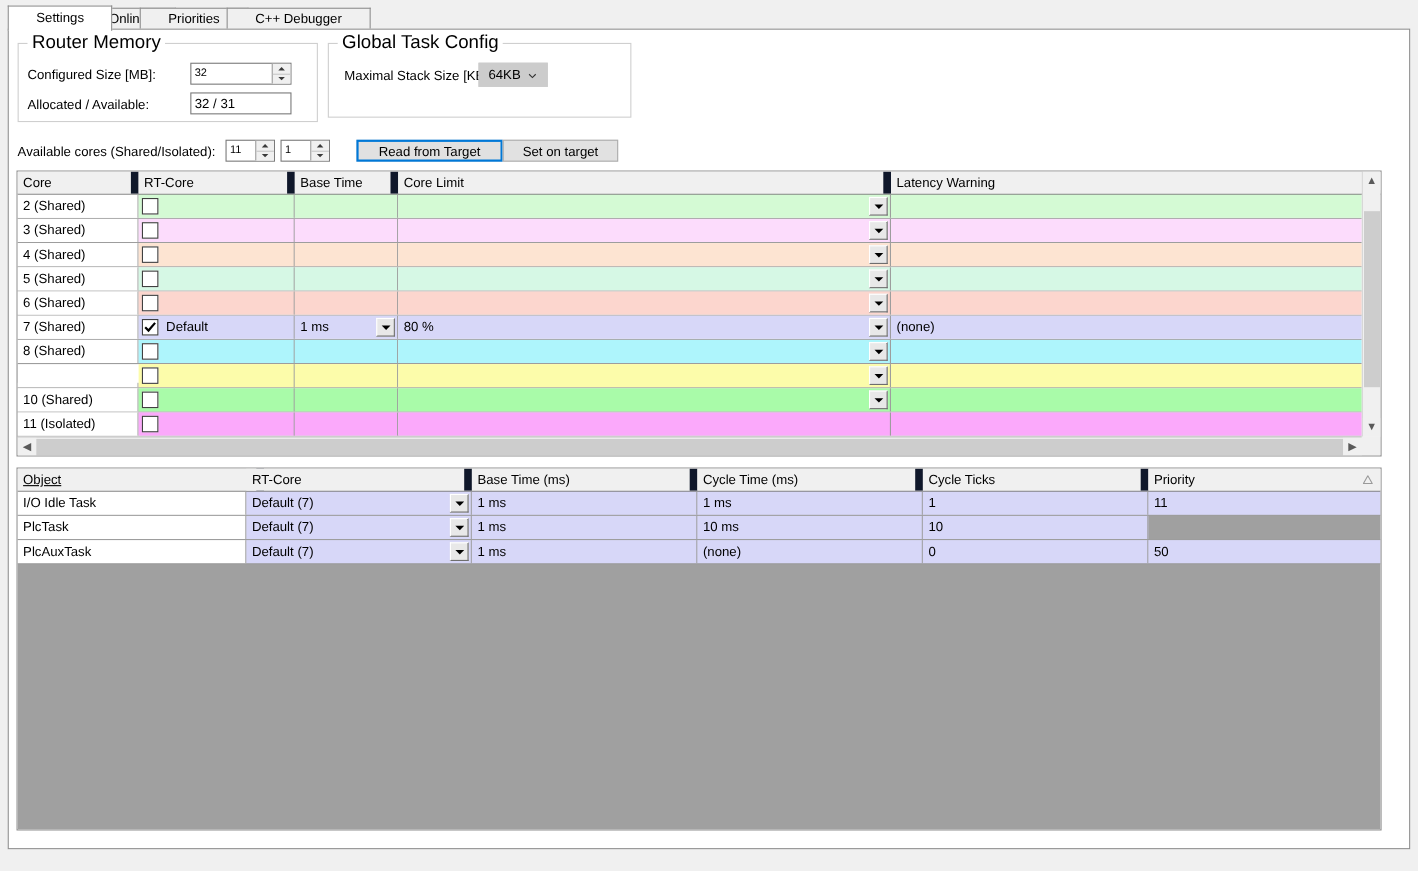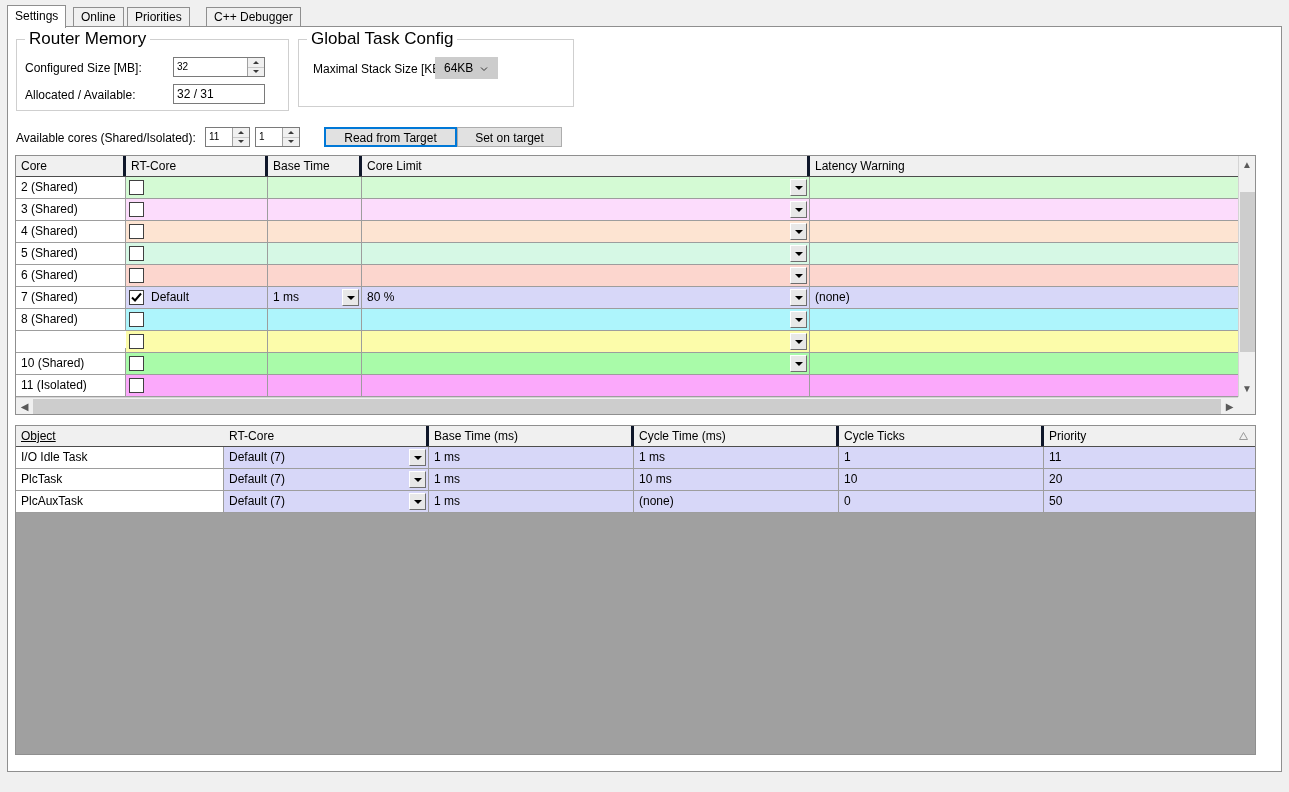--- a/index.html
+++ b/index.html
@@ -24,21 +24,21 @@
     left: 7px;
     top: 5px;
     width: 1275px;
     height: 22px;
   }
   .tab {
     position: absolute;
     top: 2px;
     height: 20px;
     line-height: 19px;
-    padding: 0 7px;
+    padding: 0 25px;
     font-size: 12px;
     background: #f0f0f0;
     border: 1px solid #8f8f8f;
     border-bottom: none;
     box-sizing: border-box;
     white-space: nowrap;
     color: #000;
     cursor: default;
   }
   .tab.active {
@@ -212,21 +212,21 @@
     box-sizing: border-box;
   }
   .ghcell {
     position: absolute;
     top: 0;
     height: 20px;
     line-height: 20px;
     font-size: 12px;
     padding-left: 5px;
     box-sizing: border-box;
-    border-right: 3px solid #0f172a;
+    border-right: 7px solid #0f172a;
     background: #f0f0f0;
     white-space: nowrap;
     overflow: hidden;
     cursor: default;
   }
   .ghcell.nosep { border-right: none; }
 
   .grow {
     position: absolute;
     left: 0;
@@ -549,21 +549,20 @@
             <div class="gcell" style="left: 1028px; width: 211px; background: rgb(215, 215, 248);"><span>11</span></div>
           </div>
           <div class="grow" style="top: 43px; width: 1239px;">
             <div class="gcell sep" style="left: 0px; width: 208px; background: rgb(255, 255, 255);"><span>PlcTask</span></div>
             <div class="gcell sep" style="left: 208px; width: 205px; background: rgb(215, 215, 248);"><span>Default (7)</span><span class="cellddn" style="right: 2px;">
                 <i class="tri-dn2"></i>
               </span></div>
             <div class="gcell sep" style="left: 413px; width: 205px; background: rgb(215, 215, 248);"><span>1 ms</span></div>
             <div class="gcell sep" style="left: 618px; width: 205px; background: rgb(215, 215, 248);"><span>10 ms</span></div>
             <div class="gcell sep" style="left: 823px; width: 205px; background: rgb(215, 215, 248);"><span>10</span></div>
-            <div class="gcell" style="left: 1028px; width: 211px; background: rgb(215, 215, 248);"><span>20</span></div>
           </div>
           <div class="grow" style="top: 65px; width: 1239px;">
             <div class="gcell sep" style="left: 0px; width: 208px; background: rgb(255, 255, 255);"><span>PlcAuxTask</span></div>
             <div class="gcell sep" style="left: 208px; width: 205px; background: rgb(215, 215, 248);"><span>Default (7)</span><span class="cellddn" style="right: 2px;">
                 <i class="tri-dn2"></i>
               </span></div>
             <div class="gcell sep" style="left: 413px; width: 205px; background: rgb(215, 215, 248);"><span>1 ms</span></div>
             <div class="gcell sep" style="left: 618px; width: 205px; background: rgb(215, 215, 248);"><span>(none)</span></div>
             <div class="gcell sep" style="left: 823px; width: 205px; background: rgb(215, 215, 248);"><span>0</span></div>
             <div class="gcell" style="left: 1028px; width: 211px; background: rgb(215, 215, 248);"><span>50</span></div>

